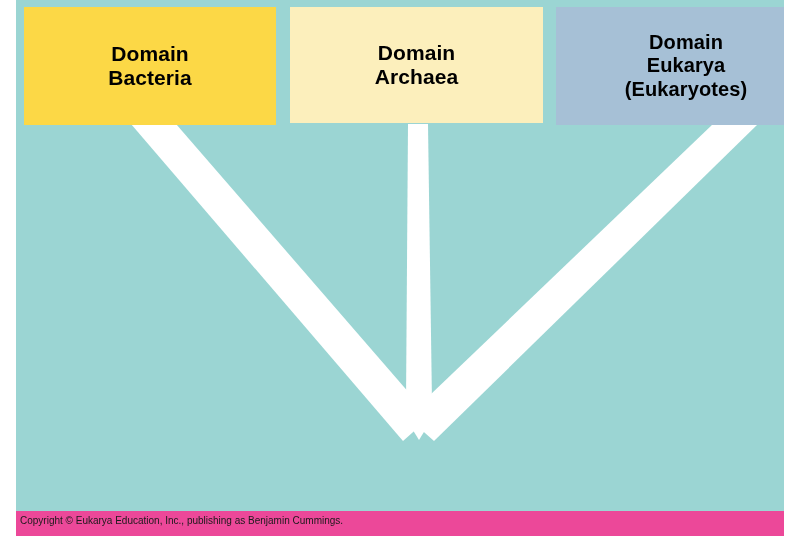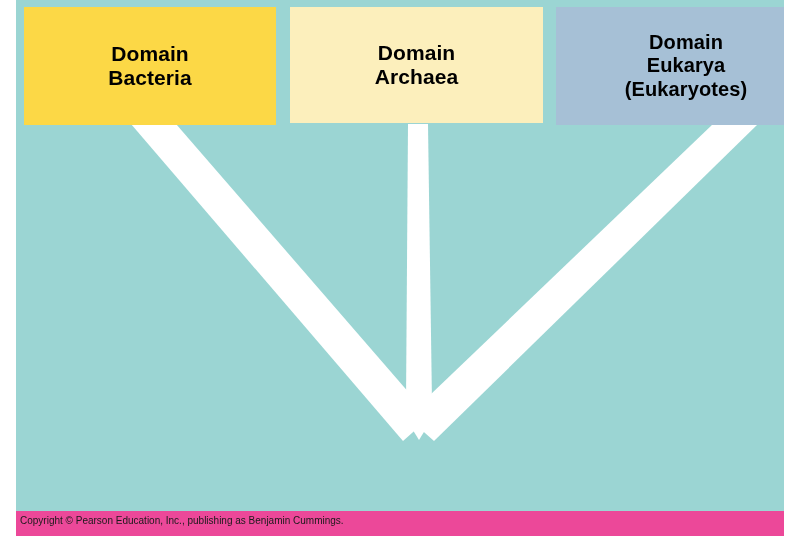--- a/index.html
+++ b/index.html
@@ -127,15 +127,15 @@
 Archaea</span>
   </div>
 
   <div class="domain-box" id="box-eukarya">
     <span class="box-label">Domain
 Eukarya
 (Eukaryotes)</span>
   </div>
 
 
-  <div id="copyright">Copyright © Pearson Education, Inc., publishing as Benjamin Cummings.</div>
+  <div id="copyright">Copyright © Eukarya Education, Inc., publishing as Benjamin Cummings.</div>
 
 </div>
 
 </body></html>

